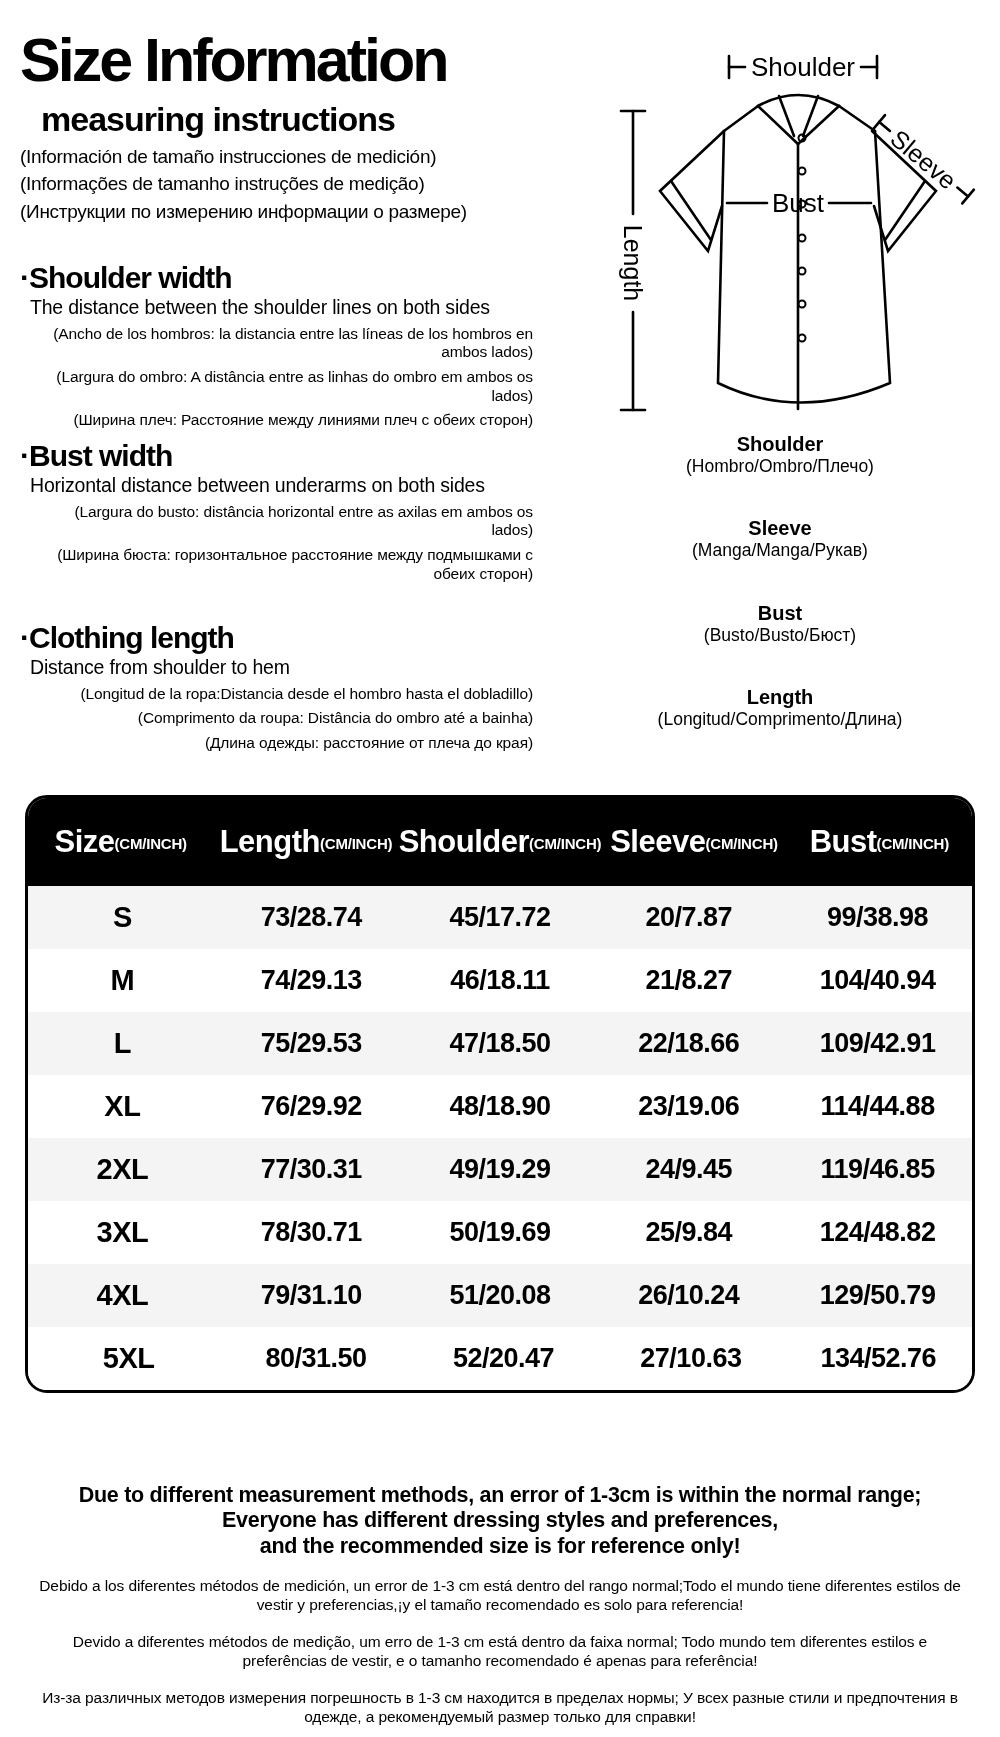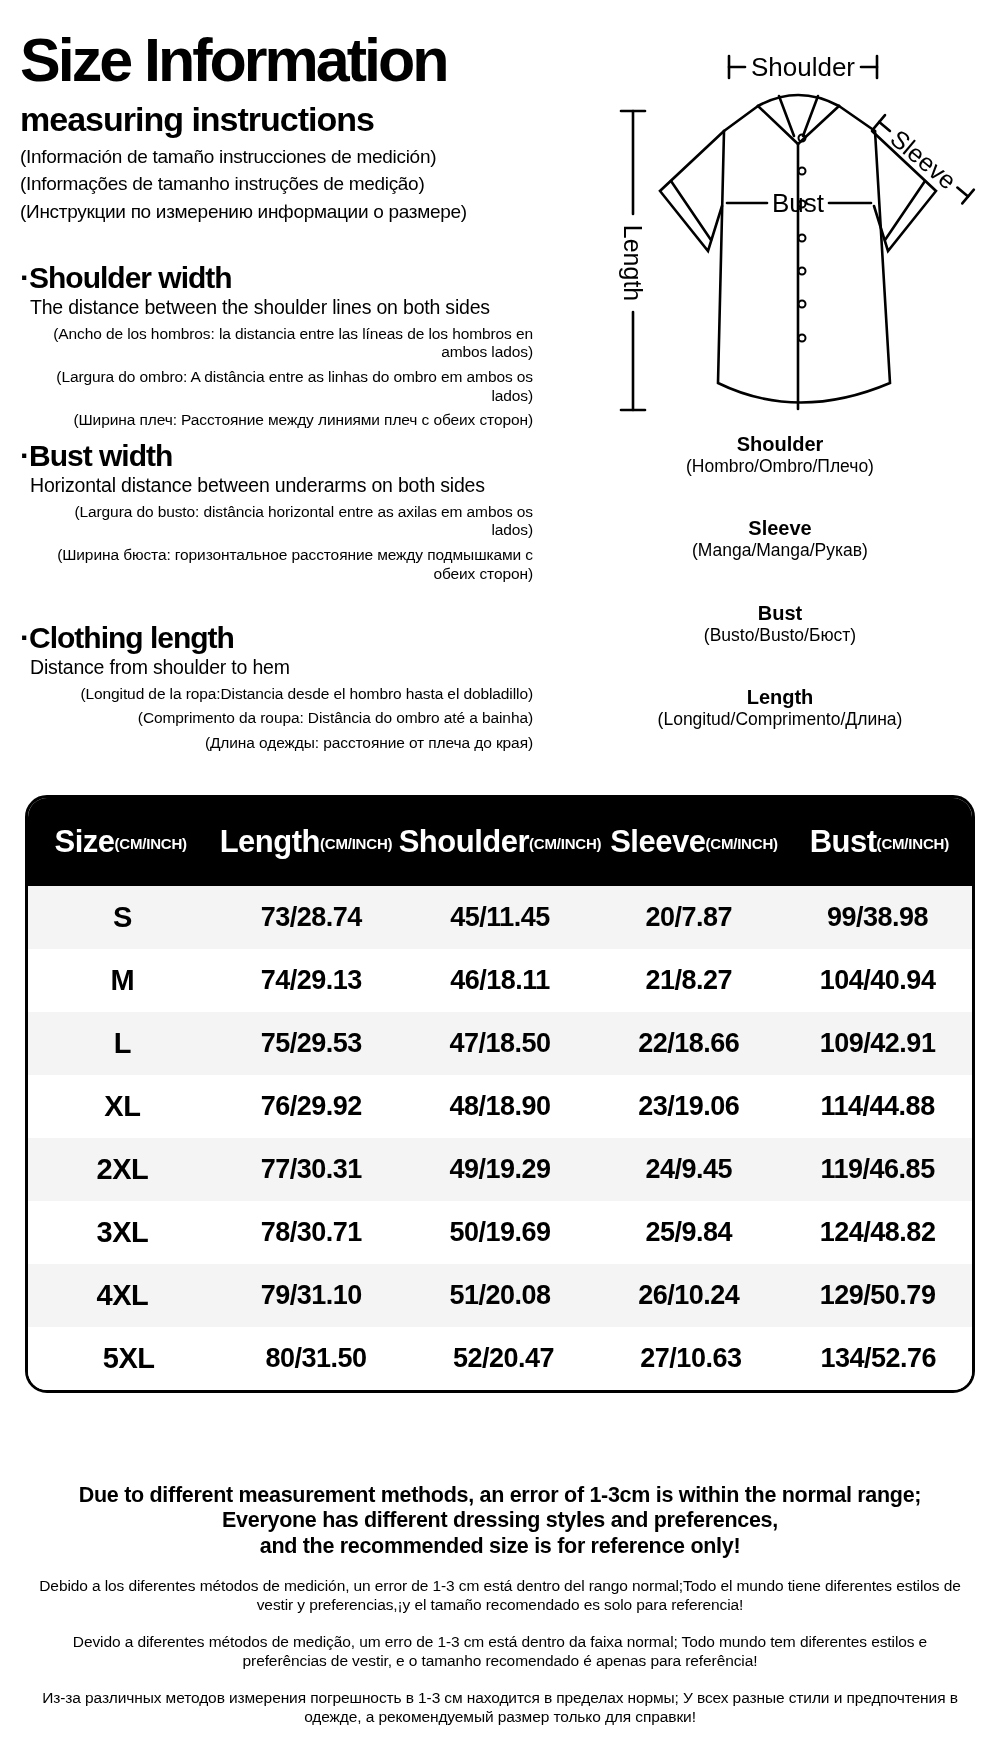--- a/index.html
+++ b/index.html
@@ -7,21 +7,21 @@
   body {
     position:relative;
     background:#ffffff;
     color:#000000;
     font-family:"Liberation Sans", sans-serif;
     overflow:hidden;
   }
   
   .hdr { position:absolute; left:20px; top:30px; width:535px; }
   .title { font-size:61px; font-weight:bold; letter-spacing:-3px; line-height:1.0; }
-  .subtitle { font-size:34px; font-weight:bold; letter-spacing:-1px; line-height:1.1; margin-top:10px; }
+  .subtitle { font-size:34px; font-weight:bold; letter-spacing:-1px; line-height:1.1; margin-top:10px;margin-left:21px; }
   .title-trans { font-size:19px; line-height:1.32; letter-spacing:-0.3px; margin-top:6px; }
   .title-trans div { margin-top:2px; }
 
   .sec { position:absolute; left:20px; width:535px; }
   .sec1 { top:262px; } .sec2 { top:440px; } .sec3 { top:622px; }
   .sec-head { font-size:30px; font-weight:bold; letter-spacing:-1px; line-height:1.05; }
   .sec-desc { font-size:19.5px; line-height:1.2; margin:2px 0 0 10px; letter-spacing:-0.2px; }
   .sec-tr { font-size:15.5px; line-height:1.2; margin:6px 0 0 13px; width:500px; letter-spacing:-0.1px;text-align:right; }
 
   
@@ -195,21 +195,21 @@
     </div>
     <div class="th-cell">
       <div class="th-label">Bust</div>
       <div class="th-unit">(CM/INCH)</div>
     </div>
   </div>
 
   <div class="tbl-row" style="background:#f4f4f4;">
     <div class="td-cell td-size">S</div>
     <div class="td-cell">73/28.74</div>
-    <div class="td-cell">45/11.45</div>
+    <div class="td-cell">45/17.72</div>
     <div class="td-cell">20/7.87</div>
     <div class="td-cell">99/38.98</div>
   </div>
   <div class="tbl-row" style="background:#ffffff;">
     <div class="td-cell td-size">M</div>
     <div class="td-cell">74/29.13</div>
     <div class="td-cell">46/18.11</div>
     <div class="td-cell">21/8.27</div>
     <div class="td-cell">104/40.94</div>
   </div>

